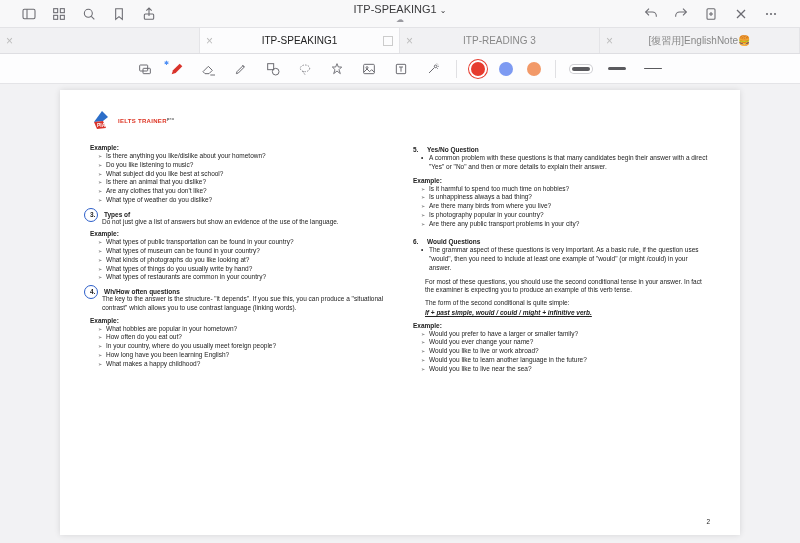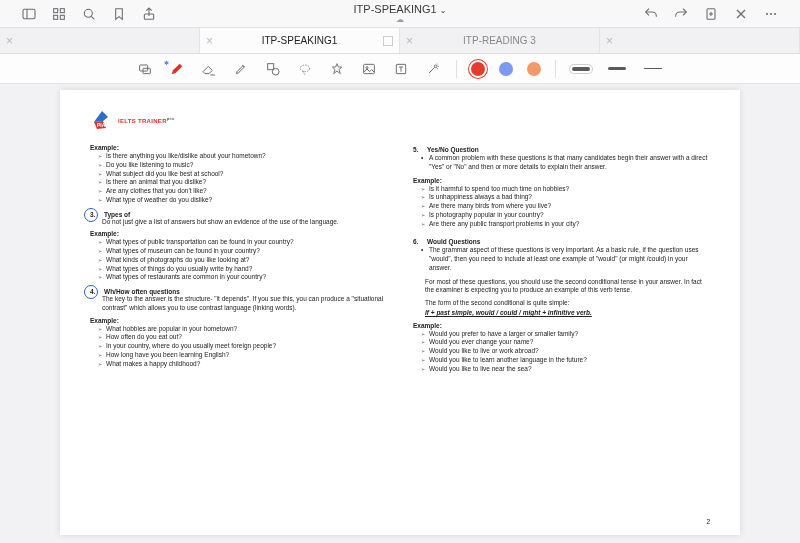--- a/index.html
+++ b/index.html
@@ -130,20 +130,21 @@
       <span class="close">×</span>
       <span class="label">ITP-SPEAKING1</span>
       <span class="thumb"></span>
     </div>
   <div class="tab">
       <span class="close">×</span>
       <span class="label">ITP-READING 3</span>
     </div>
   <div class="tab">
       <span class="close">×</span>
+      <span class="label"><span>[復習用]EnglishNote🍔</span></span>
     </div>
 </div>
 
 <div class="toolbar">
   <span class="tool">
       <svg viewBox="0 0 24 24" fill="none" stroke="currentColor" stroke-width="1.5">
         <rect x="4" y="6" width="12" height="9" rx="1"></rect>
         <rect x="9" y="11" width="11" height="8" rx="1"></rect>
       </svg>
     </span>

